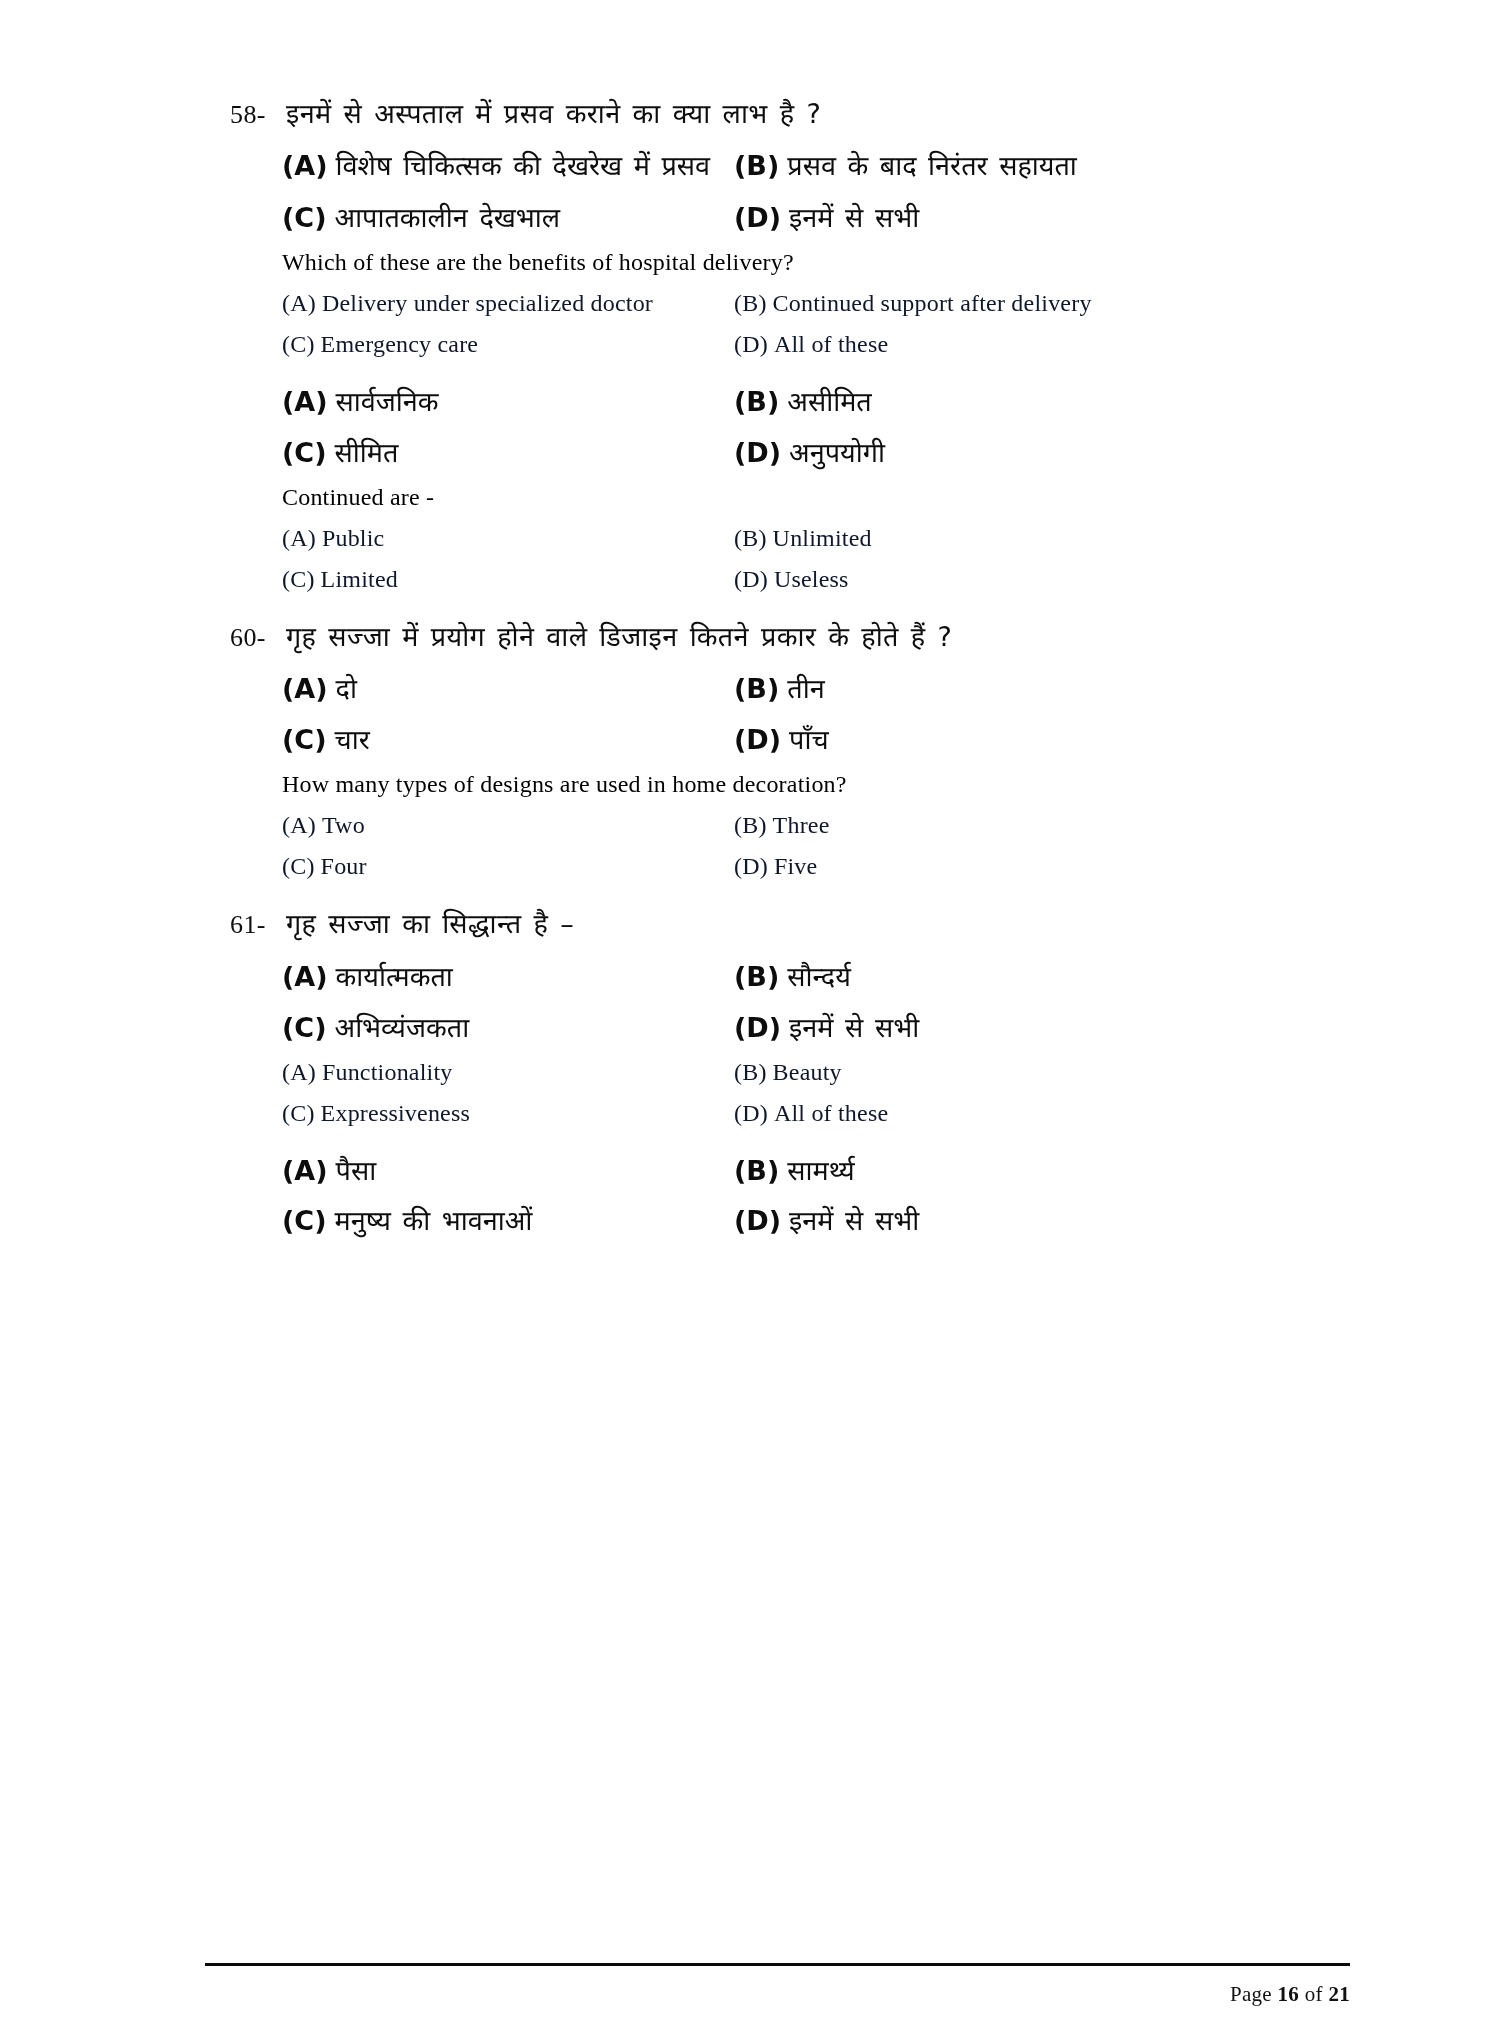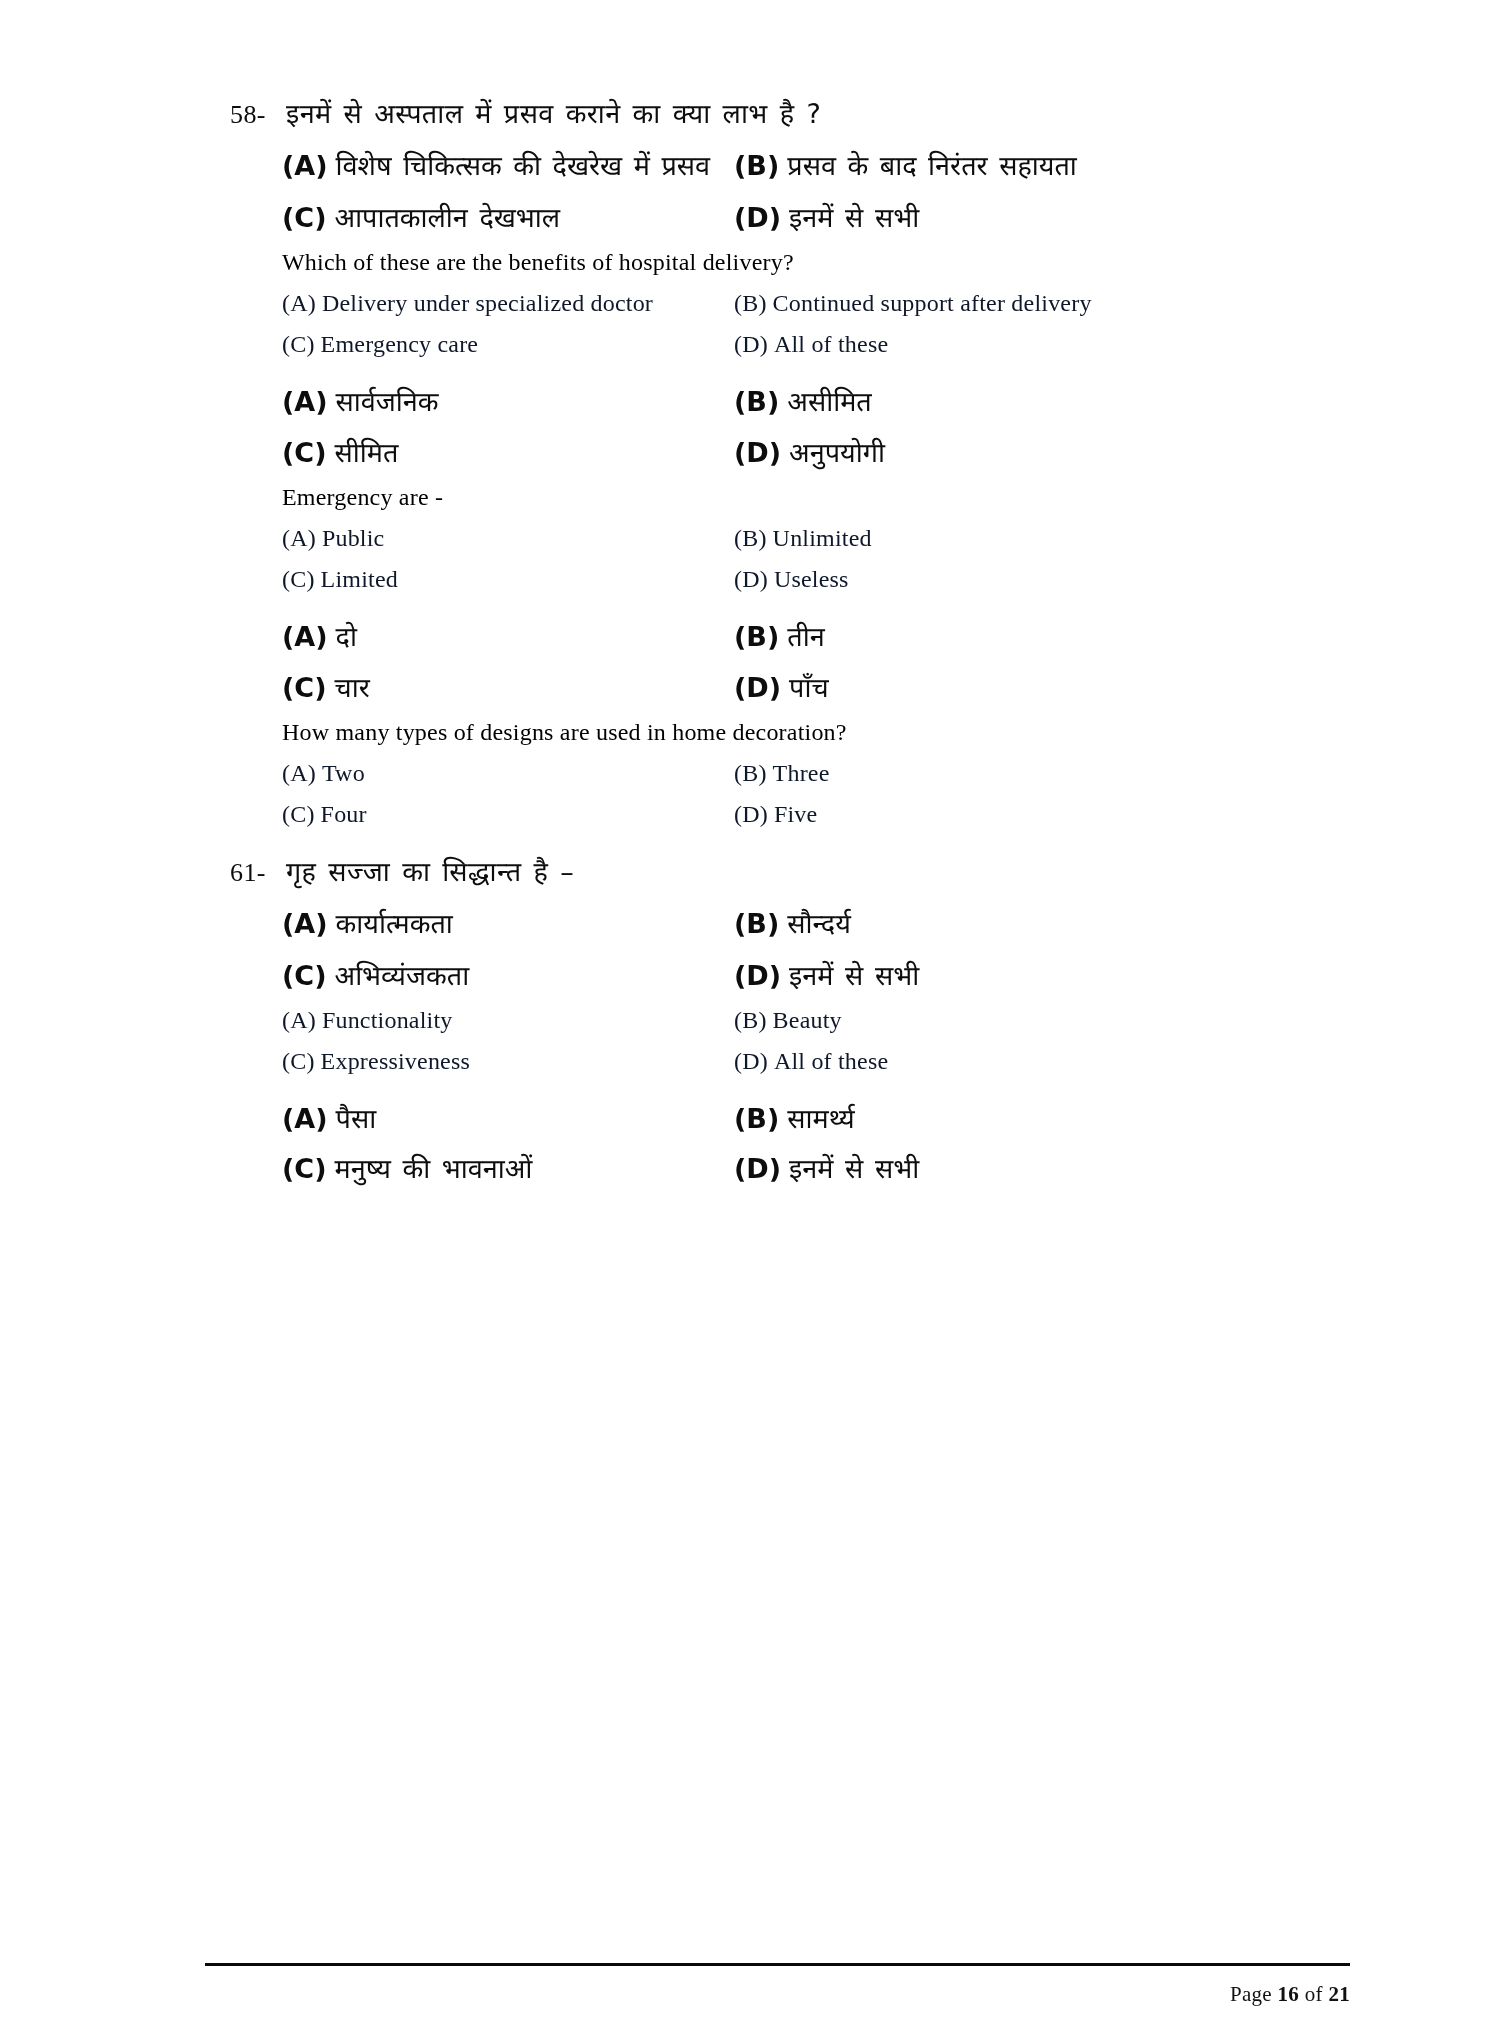--- a/index.html
+++ b/index.html
@@ -190,38 +190,42 @@
         </div>
         <div class="opt-hi">
           <span class="lab">(C)</span>
           <span>सीमित</span>
         </div>
         <div class="opt-hi">
           <span class="lab">(D)</span>
           <span>अनुपयोगी</span>
         </div>
       </div>
-      <div class="enq">Emergency are -</div>
+      <div class="enq">Continued are -</div>
       <div class="opts-en">
         <div class="opt-en">
           <span class="lab">(A)</span><span>Public</span>
         </div>
         <div class="opt-en">
           <span class="lab">(B)</span><span>Unlimited</span>
         </div>
         <div class="opt-en">
           <span class="lab">(C)</span><span>Limited</span>
         </div>
         <div class="opt-en">
           <span class="lab">(D)</span><span>Useless</span>
         </div>
       </div>
     </div>
 
     <div class="qblock">
+      <div class="qline">
+        <span class="qnum">60-</span>
+        <span class="qtext-hi">गृह सज्जा में प्रयोग होने वाले डिजाइन कितने प्रकार के होते हैं ?</span>
+      </div>
       <div class="opts-hi">
         <div class="opt-hi">
           <span class="lab">(A)</span>
           <span>दो</span>
         </div>
         <div class="opt-hi">
           <span class="lab">(B)</span>
           <span>तीन</span>
         </div>
         <div class="opt-hi">

